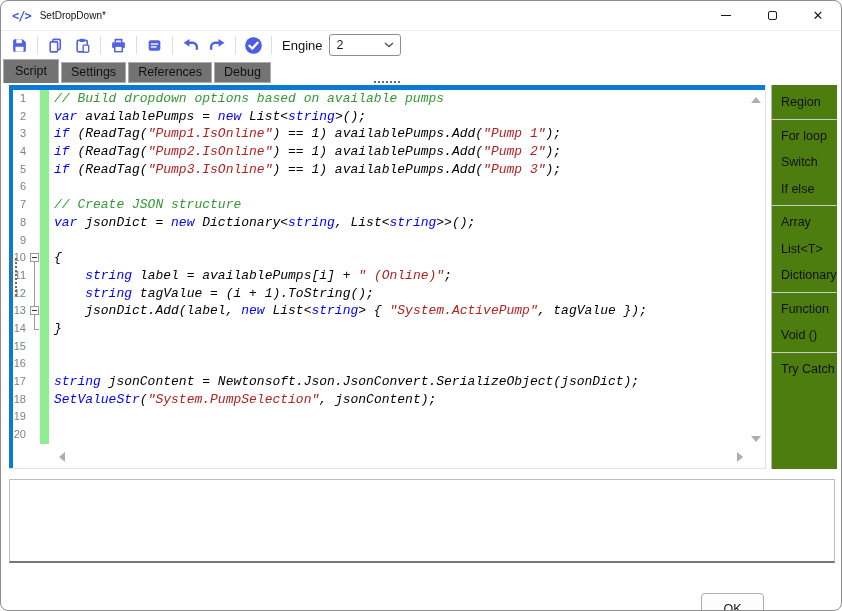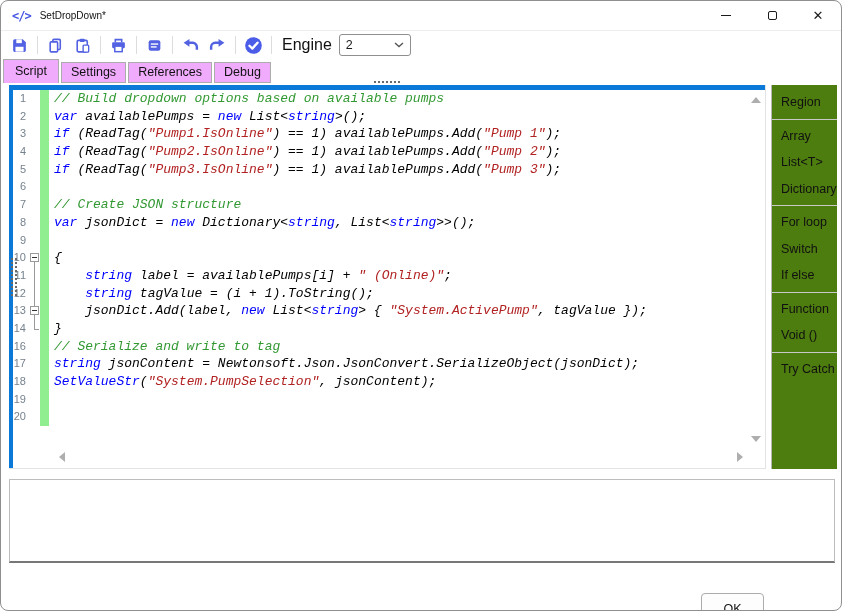--- a/index.html
+++ b/index.html
@@ -15,26 +15,26 @@
   .title-text{margin-left:9px;font-size:10px;color:#111;}
   .win-controls{margin-left:auto;display:flex;height:100%;}
   .win-btn{width:46px;height:100%;display:flex;align-items:center;justify-content:center;color:#1a1a1a;cursor:default;}
   .glyph-min{width:10px;height:1px;background:#1a1a1a;}
   .glyph-max{width:9px;height:9px;border:1px solid #1a1a1a;border-radius:2px;}
   .glyph-close{font-size:13px;line-height:1;font-family:"DejaVu Sans",sans-serif;}
   
   .toolbar{height:28px;display:flex;align-items:center;padding:0 5px;}
   .tb-btn{width:27px;height:24px;display:flex;align-items:center;justify-content:center;border-radius:3px;}
   .tb-sep{width:1px;height:18px;background:#dcdcdc;margin:0 4px;}
-  .engine-label{font-size:16px;margin:0 7px 0 6px;color:#111;}
+  .engine-label{font-size:13px;margin:0 7px 0 6px;color:#111;}
   .engine-select{width:72px;height:22px;border:1px solid #8f8f8f;border-radius:3px;background:#fff;
     display:flex;align-items:center;justify-content:space-between;padding:0 6px;font-size:12.5px;}
   
   .tabstrip{height:24px;display:flex;align-items:flex-end;padding-left:2px;position:relative;}
-  .tab{font-size:12.5px;background:#f0abfc;border:1px solid #acacac;padding:2px 9px 3px;margin-right:2px;position:relative;color:#111;}
+  .tab{font-size:12.5px;background:#737373;border:1px solid #acacac;padding:2px 9px 3px;margin-right:2px;position:relative;color:#111;}
   .tab.active{padding:4px 11px 5px;border-bottom:none;z-index:2;}
   
   .editor{position:absolute;left:8px;top:84px;width:757px;height:384px;background:#fff;
     border-right:1px solid #e3e3e3;border-bottom:1px solid #e3e3e3;}
   .editor-topbar{position:absolute;top:0;left:0;right:0;height:5px;background:#0b79d8;}
   .editor-leftbar{position:absolute;top:0;left:0;bottom:0;width:4px;background:#0b79d8;}
   .grip-h{position:absolute;top:-5px;left:50%;transform:translateX(-50%);width:28px;height:7px;
     background-image:radial-gradient(#6a6a6a 1px, transparent 1.1px);background-size:4px 4px;}
   .grip-v{position:absolute;left:1px;top:50%;transform:translateY(-50%);width:7px;height:40px;z-index:3;
     background-image:radial-gradient(#6a6a6a 1px, transparent 1.1px);background-size:4px 4px;}
@@ -257,24 +257,29 @@
           <div class="green"></div>
           <div class="code"><span class="tk-pl">    jsonDict.Add(label, </span><span class="tk-kw">new</span><span class="tk-pl"> List&lt;</span><span class="tk-kw">string</span><span class="tk-pl">&gt; { </span><span class="tk-str">"System.ActivePump"</span><span class="tk-pl">, tagValue });</span></div>
         </div>
         <div class="code-row">
           <div class="ln">14</div>
           <div class="fold fold-end"></div>
           <div class="green"></div>
           <div class="code"><span class="tk-pl">}</span></div>
         </div>
         <div class="code-row">
+          <div class="ln">15</div>
+          <div class="fold"></div>
+          <div class="green"></div>
+          <div class="code"></div>
+        </div>
+        <div class="code-row">
           <div class="ln">16</div>
           <div class="fold"></div>
           <div class="green"></div>
-          <div class="code"><span class="tk-com">// Serialize and write to tag</span></div>
         </div>
         <div class="code-row">
           <div class="ln">17</div>
           <div class="fold"></div>
           <div class="green"></div>
           <div class="code"><span class="tk-kw">string</span><span class="tk-pl"> jsonContent = Newtonsoft.Json.JsonConvert.SerializeObject(jsonDict);</span></div>
         </div>
         <div class="code-row">
           <div class="ln">18</div>
           <div class="fold"></div>
@@ -298,30 +303,30 @@
     <div class="sb sb-down"></div>
     <div class="sb sb-left"></div>
     <div class="sb sb-right"></div>
   </div>
 
   <div class="sidebar">
       <div class="snip-group">
         <div class="snip-item">Region</div>
       </div>
       <div class="snip-group">
+        <div class="snip-item">For loop</div>
+        <div class="snip-item">Switch</div>
+        <div class="snip-item">If else</div>
+      </div>
+      <div class="snip-group">
         <div class="snip-item">Array</div>
         <div class="snip-item">List&lt;T&gt;</div>
         <div class="snip-item">Dictionary</div>
       </div>
       <div class="snip-group">
-        <div class="snip-item">For loop</div>
-        <div class="snip-item">Switch</div>
-        <div class="snip-item">If else</div>
-      </div>
-      <div class="snip-group">
         <div class="snip-item">Function</div>
         <div class="snip-item">Void ()</div>
       </div>
       <div class="snip-group">
         <div class="snip-item">Try Catch</div>
       </div>
     </div>
 
   <div class="message-panel"></div>
 

